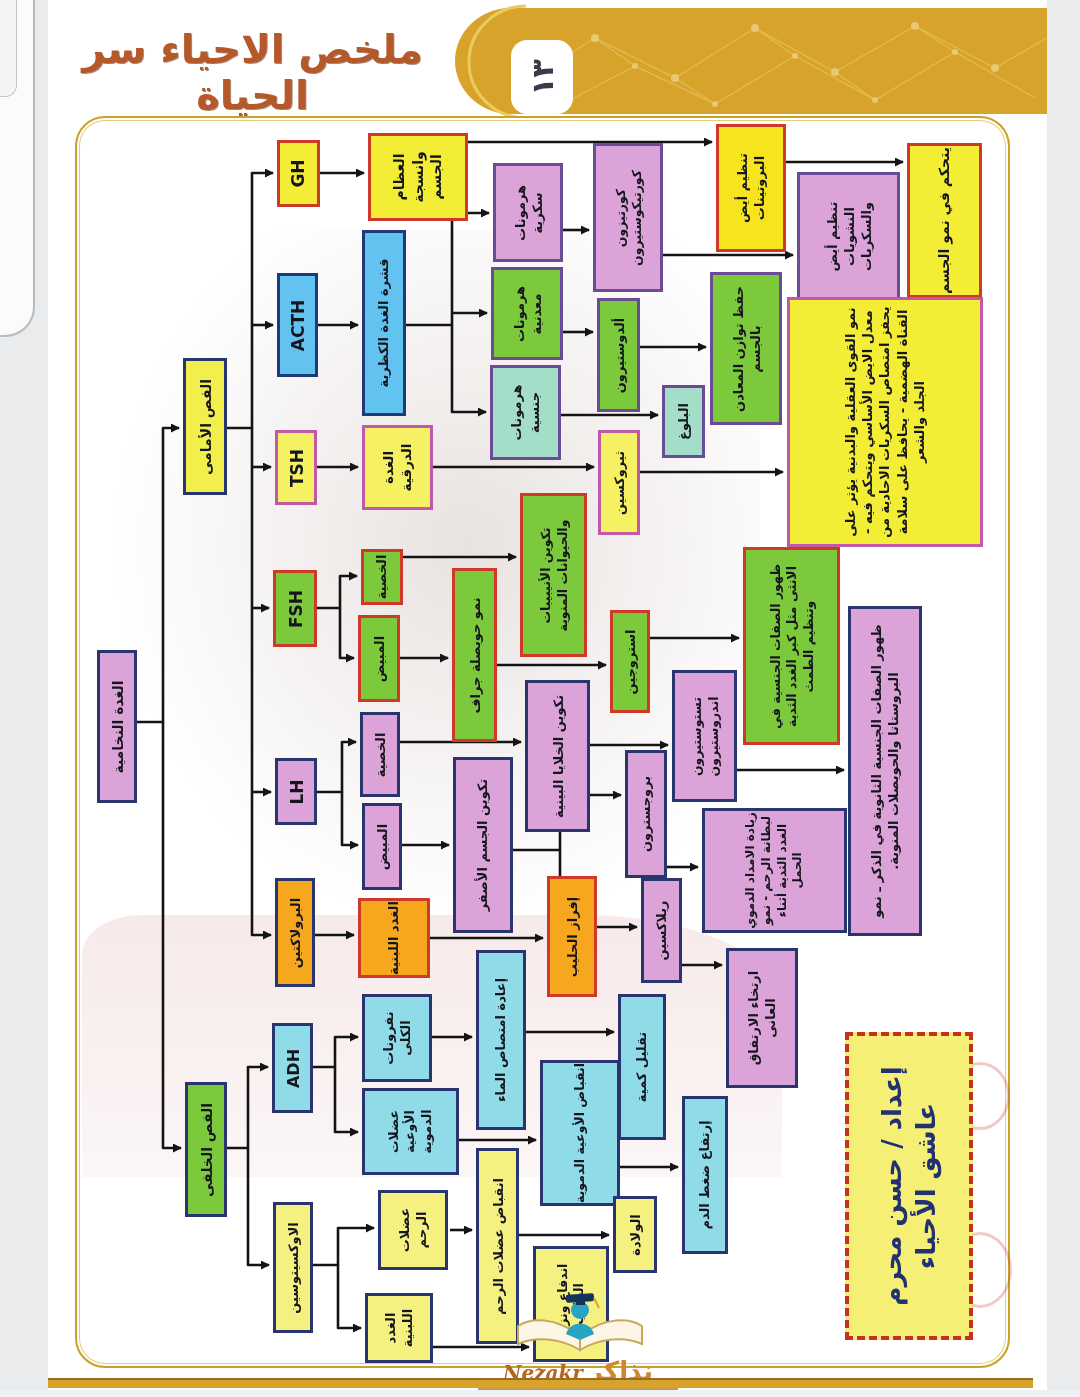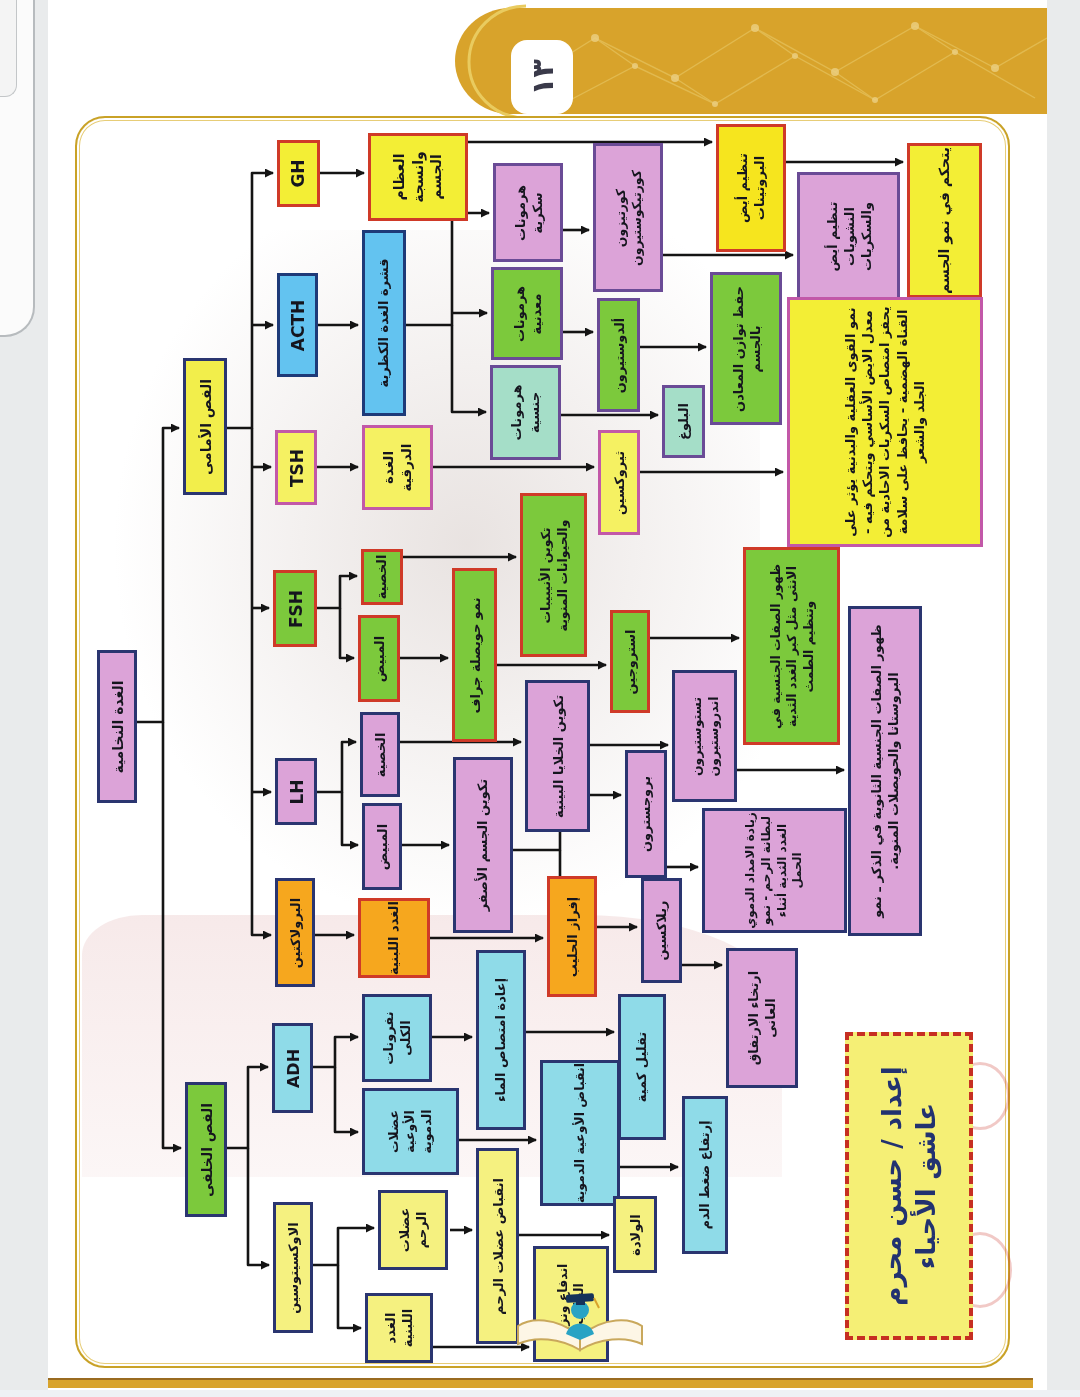--- a/index.html
+++ b/index.html
@@ -74,20 +74,21 @@
           <circle cx="340" cy="48" r="3"></circle>
           <circle cx="500" cy="44" r="3"></circle>
         <circle cx="260" cy="96" r="3"></circle>
           <circle cx="420" cy="92" r="3"></circle>
       </g>
     </svg>
   </div>
   <svg class="crescent" width="140" height="122">
     <path d="M 98 6 A 56 55 0 0 0 98 118" fill="none" stroke="#e9cb5f" stroke-width="3"></path>
   </svg>
+  <div class="hdr-title">ملخص الاحياء سر الحياة</div>
   <div class="page-pill">
     <span>١٣</span>
   </div>
 
   <div class="frame"></div>
   <div class="bg-face"></div>
   <div class="bg-band"></div>
   <div class="stamp" style="left:950px;top:1062px;width:54px;height:62px;"></div>
   <div class="stamp" style="left:948px;top:1232px;width:58px;height:70px;"></div>
 
@@ -329,17 +330,21 @@
     <svg width="230" height="70" style="position:absolute;left:30px;top:0;">
       <path d="M80 48 C55 28 30 30 18 38 L18 56 C35 48 60 50 80 62 Z" fill="#fdf6e6" stroke="#c9a85c" stroke-width="2"></path>
       <path d="M80 48 C105 28 130 30 142 38 L142 56 C125 48 100 50 80 62 Z" fill="#fdf6e6" stroke="#c9a85c" stroke-width="2"></path>
       <path d="M80 48 L80 62" stroke="#c9a85c" stroke-width="2"></path>
       <circle cx="80" cy="22" r="9" fill="#29a3c4"></circle>
       <path d="M66 46 C70 32 90 32 94 46 L80 52 Z" fill="#29a3c4"></path>
       <rect x="66" y="6" width="28" height="8" rx="2" fill="#15325a" transform="rotate(-4 80 10)"></rect>
       <rect x="76" y="12" width="9" height="5" fill="#15325a"></rect>
       <line x1="94" y1="10" x2="99" y2="20" stroke="#d8a32b" stroke-width="2"></line>
     </svg>
+    <div class="wm-text">
+      <span class="wm-ar">نذاكر</span>
+      <span class="wm-en">Nezakr</span>
+    </div>
   </div>
 
   <div class="goldbar"></div>
   <div class="below"></div>
 </div>
 
 </body></html>

